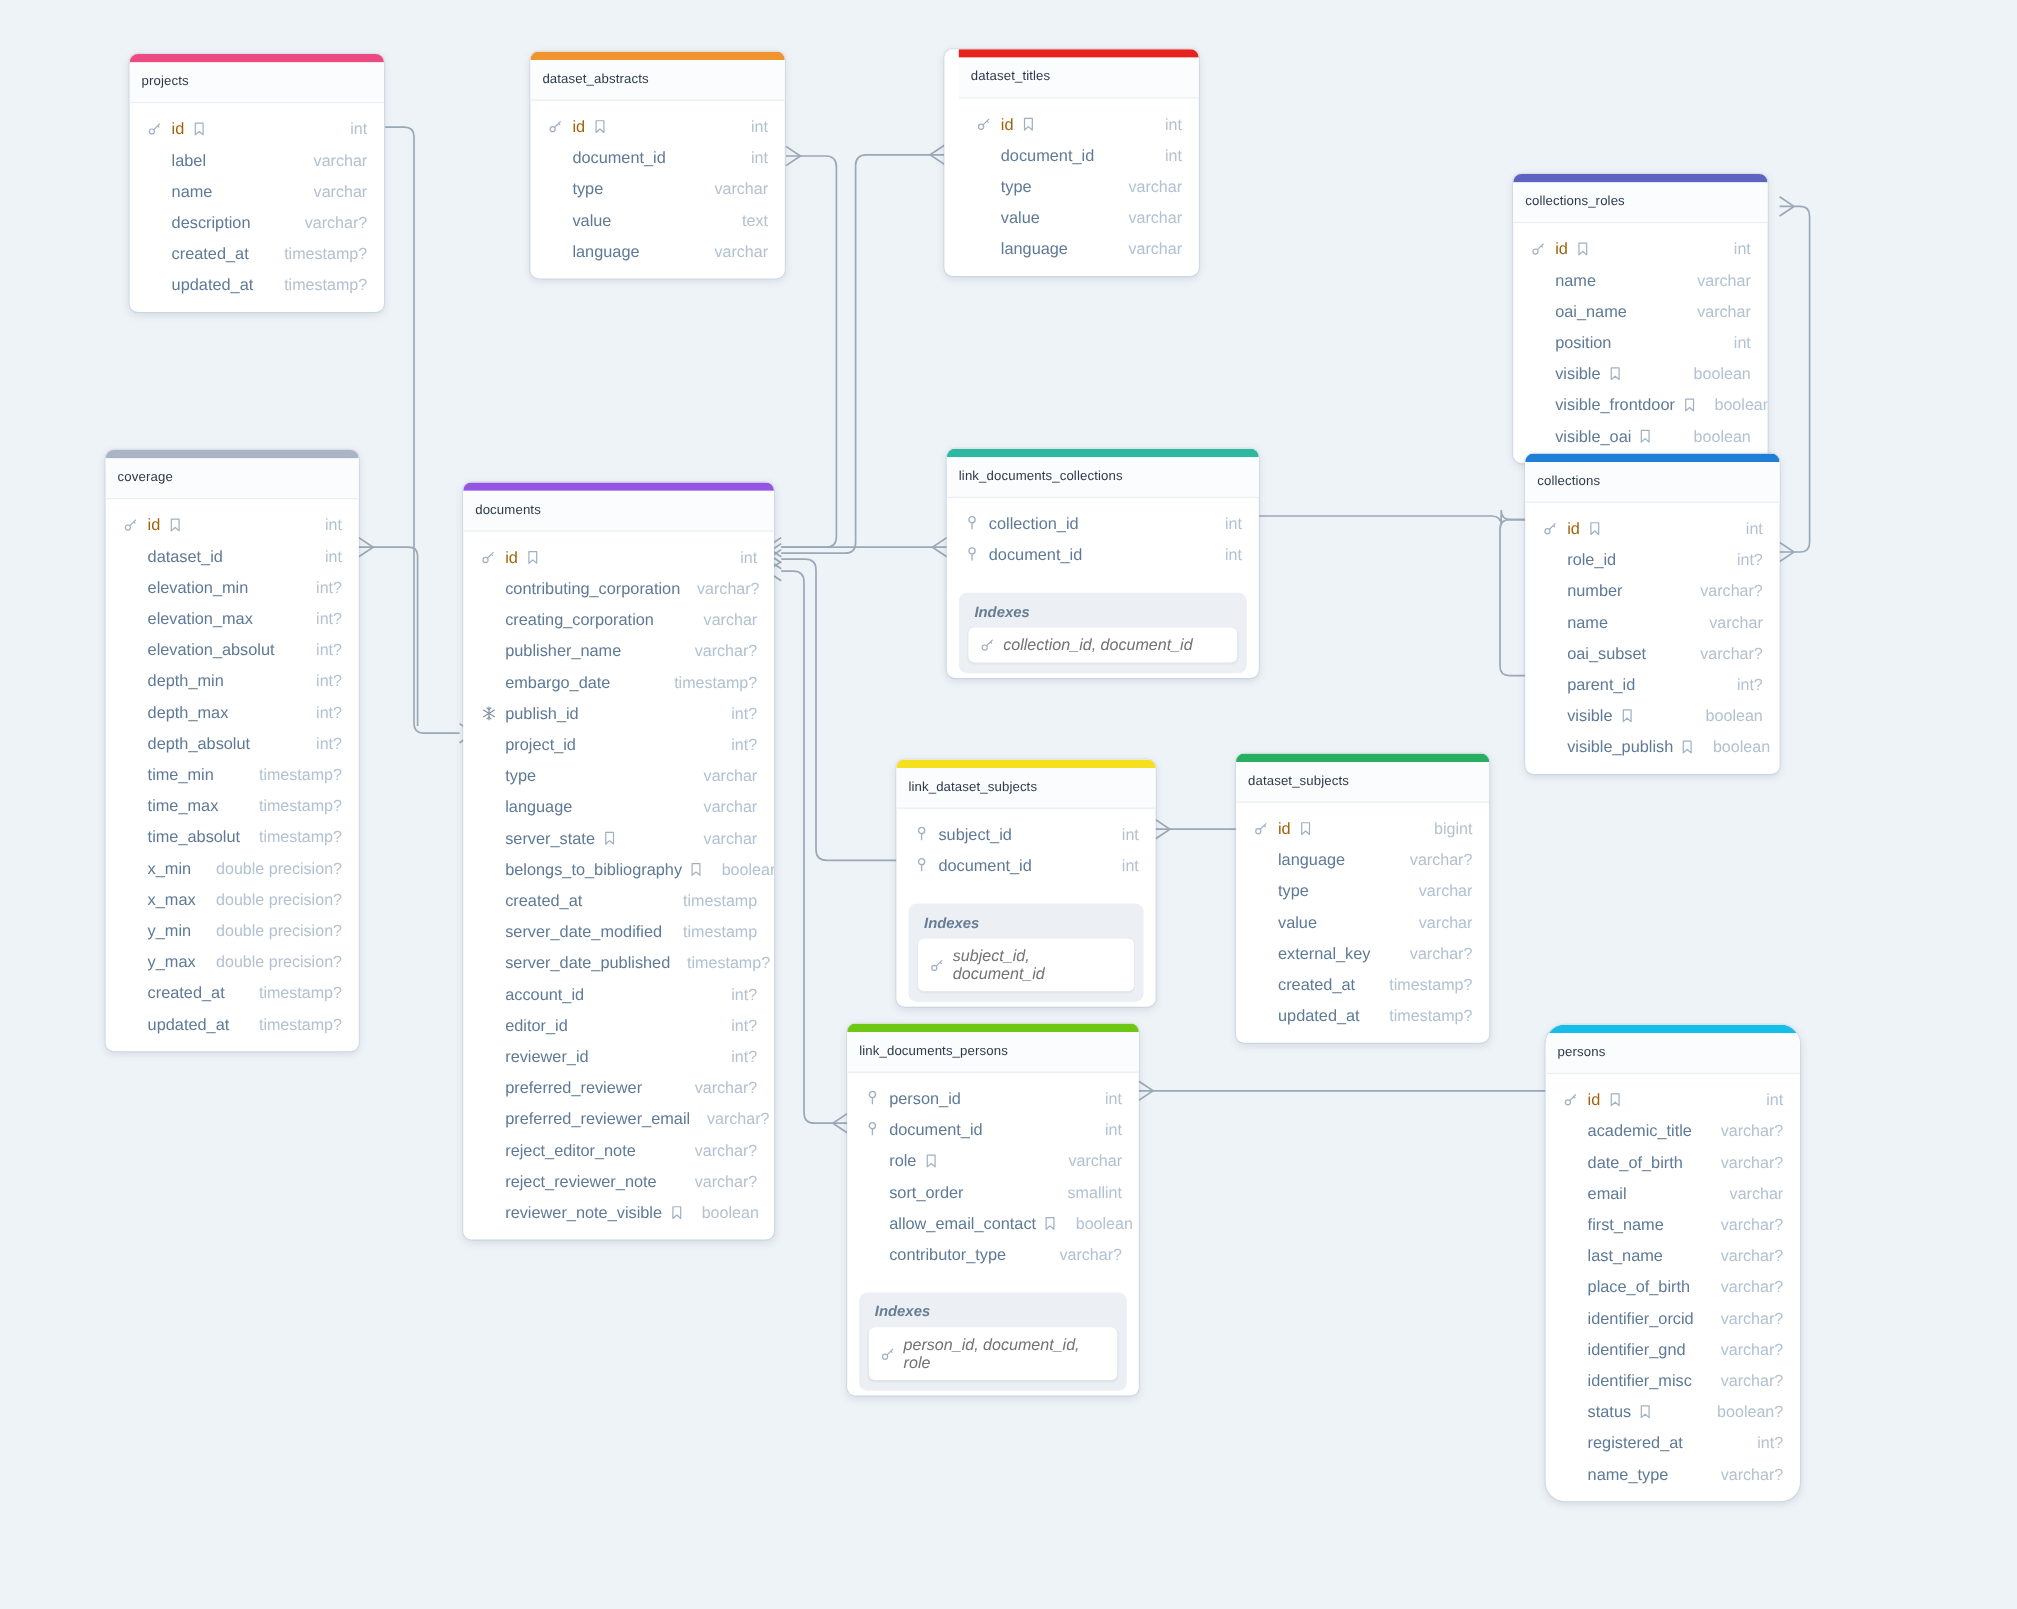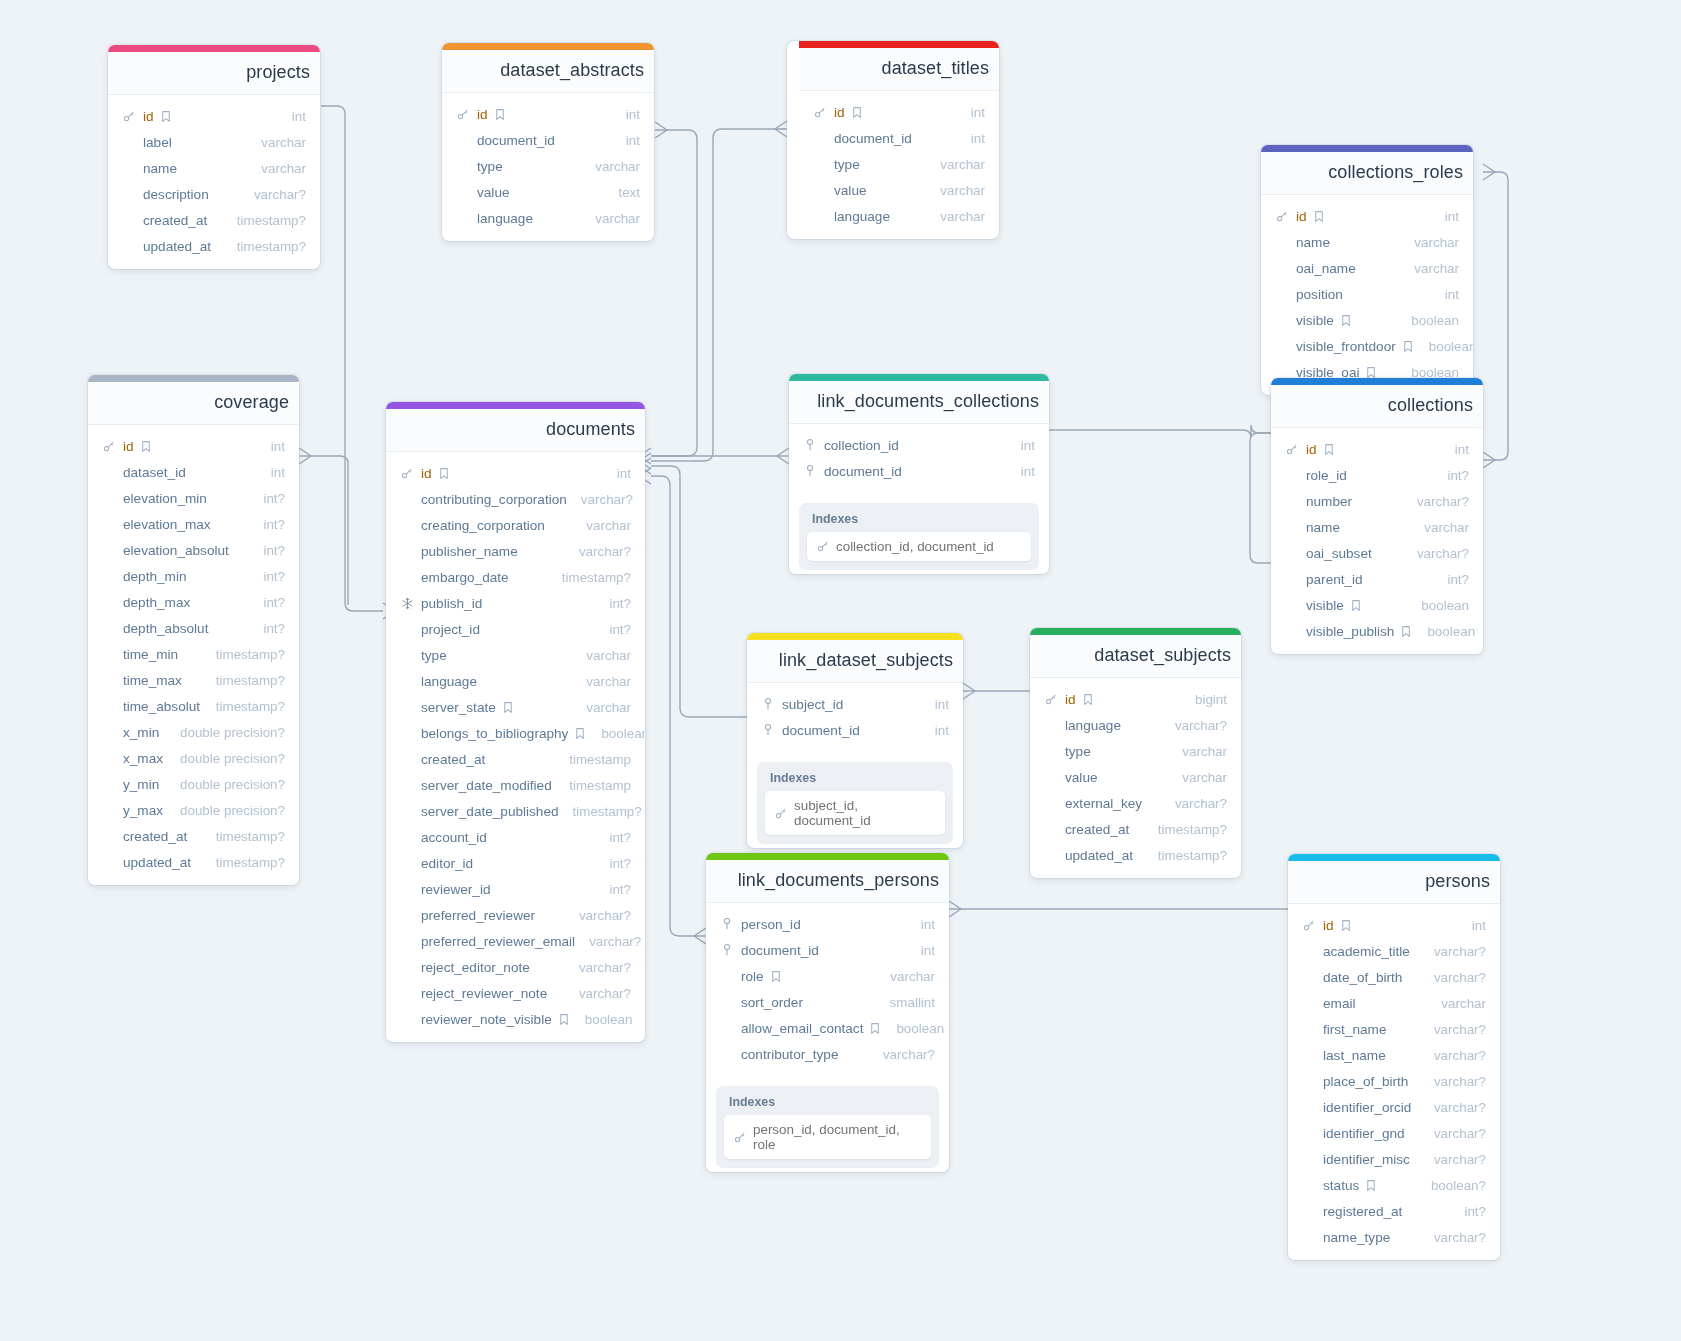--- a/index.html
+++ b/index.html
@@ -17,22 +17,22 @@
 
   .table {
     position:absolute;
     background:#ffffff;
     border-radius:7px;
     box-shadow:0 2px 7px rgba(40,60,90,.13), 0 0 0 1px rgba(150,170,195,.18);
     overflow:hidden;
   }
   .accent { height:7px; width:100%; }
   .tname {
-    text-align:right;
-    font-size:18px;
+    text-align:left;
+    font-size:11px;
     color:#2b3a4d;
     padding:10px 10px 11px;
     background:#fbfcfd;
     border-bottom:1px solid #e9eef3;
     letter-spacing:.1px;
   }
   .fields { padding:8px 0 10px; }
   .row {
     display:flex; align-items:center;
     padding:3px 14px;
@@ -46,20 +46,21 @@
   .row.pk .nm { color:#a16207; font-weight:normal;align-items:flex-end; }
   .row.pk .ty { color:#b3c2d1; }
   .ico { display:inline-flex; width:14px; height:14px; align-items:center; justify-content:center; flex:0 0 auto;}
   .ico svg { display:block; }
   .lead { width:16px; flex:0 0 16px; display:inline-flex; align-items:center; }
   .idxbox {
     margin:9px 10px 4px;
     background:#eceff3;
     border-radius:7px;
     padding:7px 8px 9px;
+    font-style:italic;
   }
   .idxtitle { font-size:12.4px; font-weight:bold; color:#667d94; padding:2px 5px 6px; }
   .idxrow {
     background:#ffffff; border-radius:5px;
     padding:7px 9px; font-size:13.4px; color:#737373;
     display:flex; align-items:center; gap:6px;
     box-shadow:0 1px 2px rgba(40,60,90,.08);
   }
 </style>
 </head>
@@ -1057,21 +1058,21 @@
                 <circle cx="4.4" cy="10.6" r="2.6"></circle>
                 <path d="M6.4 8.7 L12.6 2.6"></path>
                 <path d="M10.4 4.8 L12 6.4"></path>
               </g>
             </svg>
           </span>
           <span>person_id, document_id, role</span>
         </div>
       </div>
     </div>
-    <div class="table" style="left: 1288px; top: 854px; width: 212px;">
+    <div class="table" style="left: 1288px; top: 854px; width: 212px; border-radius: 16px;">
       <div class="accent" style="background: rgb(22, 189, 232);"></div>
       <div class="tname">persons</div>
       <div class="fields">
         <div class="row pk">
           <span class="nm">
             <span class="lead">
               <span class="ico">
                 <svg width="13" height="13" viewBox="0 0 16 16">
                   <g fill="none" stroke="#9fb0c2" stroke-width="1.25">
                     <circle cx="4.4" cy="10.6" r="2.6"></circle>

